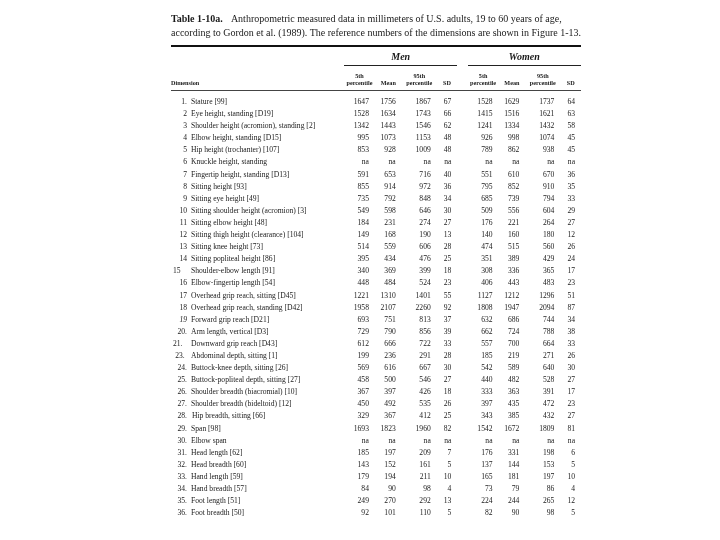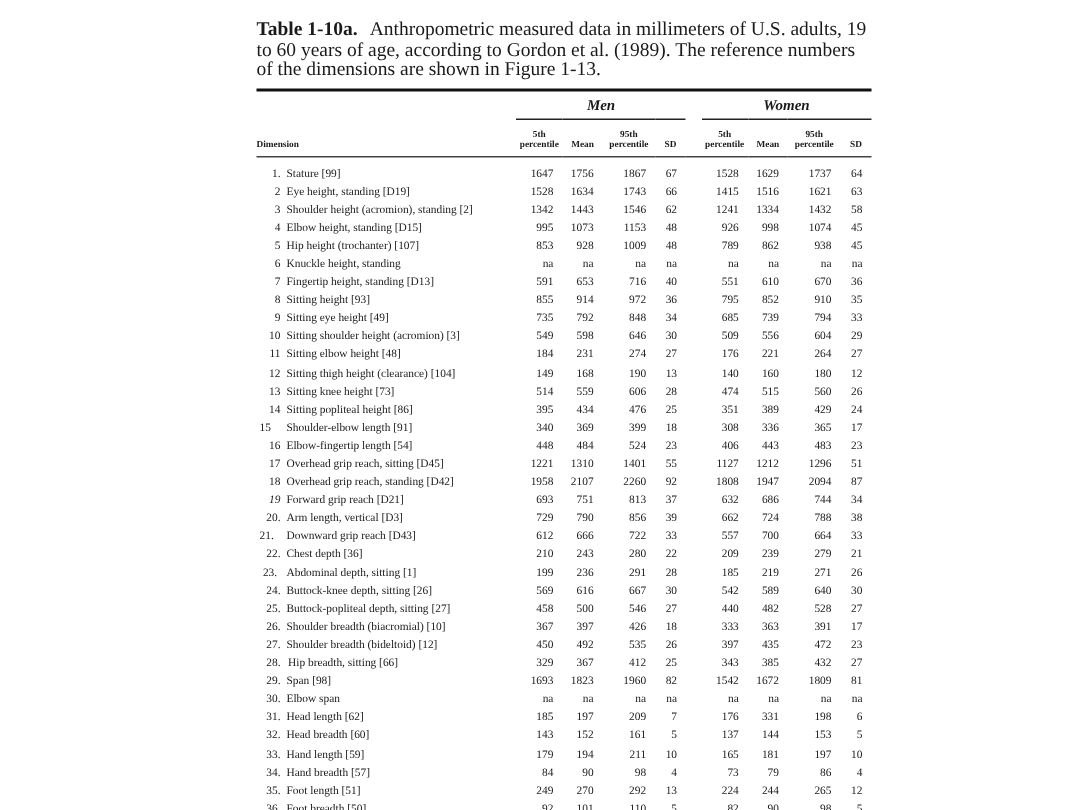--- a/index.html
+++ b/index.html
@@ -1,19 +1,19 @@
 <!DOCTYPE html>
 <html><head>
   <meta charset="utf-8">
   <style>
     html, body { margin: 0; padding: 0; background: #ffffff; }
     body { width: 720px; height: 540px; overflow: hidden; position: relative;
       font-family: "Liberation Serif", "DejaVu Serif", serif; color: #1a1a1a; }
     .page { position: absolute; left: 171px; top: 12px; width: 410px; }
-    .caption { font-size: 13px; line-height: 13.5px; margin: 0 0 6px 0; }
+    .caption { font-size: 10px; line-height: 13.5px; margin: 0 0 6px 0; }
     .caption b { font-weight: bold; margin-right: 8px; }
     .rule-thick { height: 2px; background: #111; margin: 0; }
     table { border-collapse: collapse; width: 100%; font-size: 7.6px; }
     td, th { padding: 0; white-space: nowrap; }
     .group-row th { font-size: 10px; font-style: italic; font-weight: bold; text-align: center; padding-top: 4px; padding-bottom: 3px; }
     .group-line td { height: 1px; }
     .group-line .gl { border-top: 1px solid #222; }
     .sub-head th { font-size: 6.2px; font-weight: bold; text-align: center; line-height: 7px; padding-top: 5px; padding-bottom: 4px; vertical-align: bottom; }
     .sub-head th.dim { text-align: left; }
     .header-sep td { border-top: 1px solid #444; height: 5px; }
@@ -343,32 +343,20 @@
           <td class="num">666</td>
           <td class="num">722</td>
           <td class="num">33</td>
           <td class="gap"></td>
           <td class="num">557</td>
           <td class="num">700</td>
           <td class="num">664</td>
           <td class="num">33</td>
         </tr>
         <tr>
-          <td class="lab"><span style="display: inline-block; width: 14px; text-align: right; margin-right: 4px;">22.</span><span>Chest depth [36]</span></td>
-          <td class="num">210</td>
-          <td class="num">243</td>
-          <td class="num">280</td>
-          <td class="num">22</td>
-          <td class="gap"></td>
-          <td class="num">209</td>
-          <td class="num">239</td>
-          <td class="num">279</td>
-          <td class="num">21</td>
-        </tr>
-        <tr>
           <td class="lab"><span style="display: inline-block; width: 14px; text-align: center; margin-right: 4px;">23.</span><span>Abdominal depth, sitting [1]</span></td>
           <td class="num">199</td>
           <td class="num">236</td>
           <td class="num">291</td>
           <td class="num">28</td>
           <td class="gap"></td>
           <td class="num">185</td>
           <td class="num">219</td>
           <td class="num">271</td>
           <td class="num">26</td>

